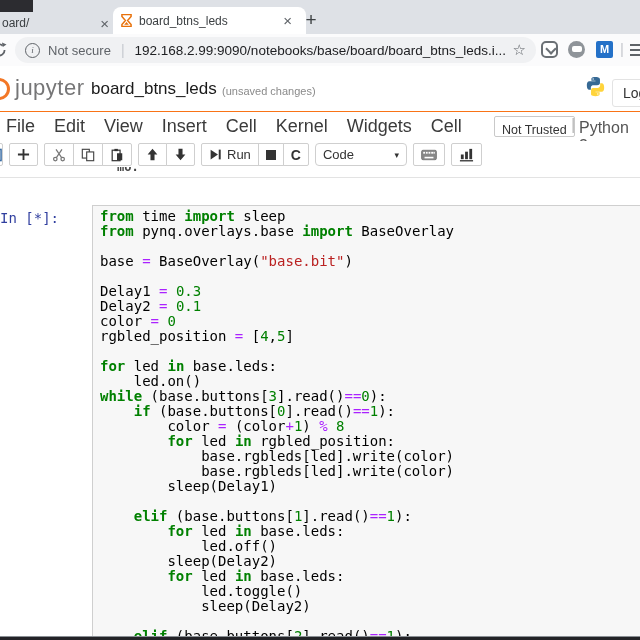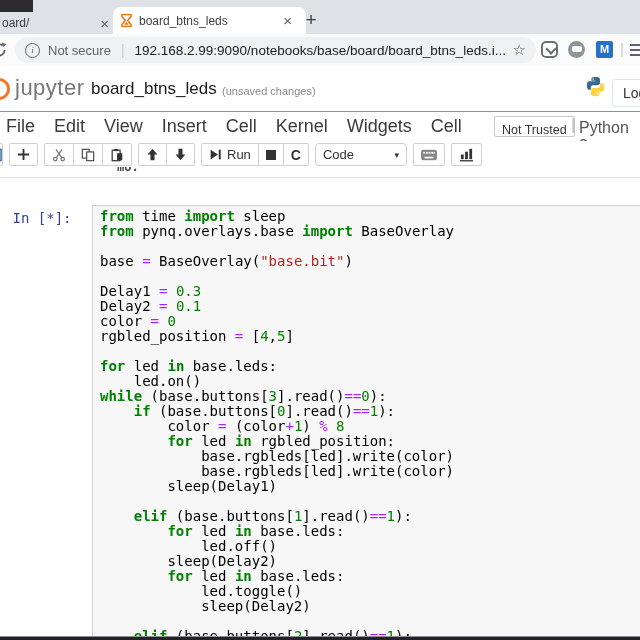--- a/index.html
+++ b/index.html
@@ -77,21 +77,21 @@
   .cellsel{width:92px;height:23px;border:1px solid #cfcfcf;border-radius:4px;background:#fff;
            display:flex;align-items:center;padding:0 7px;box-sizing:border-box;font-size:13px;color:#333;}
   .cellsel .caret{margin-left:auto;font-size:9px;color:#333;}
   .savesliver{width:9px;overflow:hidden;padding:0;}
   
   .clipstrip{position:absolute;top:167px;left:0;right:0;height:10px;overflow:hidden;
              border-bottom:1px solid #e3e3e3;background:#fff;}
   .clipstrip span{position:absolute;left:117px;top:-7px;font:bold 12px "DejaVu Sans Mono",monospace;color:#444;}
   
   .notebook{position:absolute;top:178px;left:0;right:0;bottom:0;background:#fff;}
-  .prompt{position:absolute;left:0;top:32px;width:84px;text-align:center;
+  .prompt{position:absolute;left:0;top:32px;width:84px;text-align:left;
           font:14px "DejaVu Sans Mono",monospace;color:#303F9F;}
   .cell-input{position:absolute;left:92px;top:27px;right:-8px;bottom:-8px;
               background:#f7f7f7;border:1px solid #cfcfcf;overflow:hidden;}
   pre.code{margin:0;padding:3px 0 0 7px;font:14px/15px "DejaVu Sans Mono",monospace;
            white-space:pre;color:#000;}
   .cm-line{min-height:15px;}
   .tok-k{color:#008000;font-weight:bold;}
   .tok-n{color:#008000;}
   .tok-s{color:#BA2121;}
   .tok-o{color:#AA22FF;}

